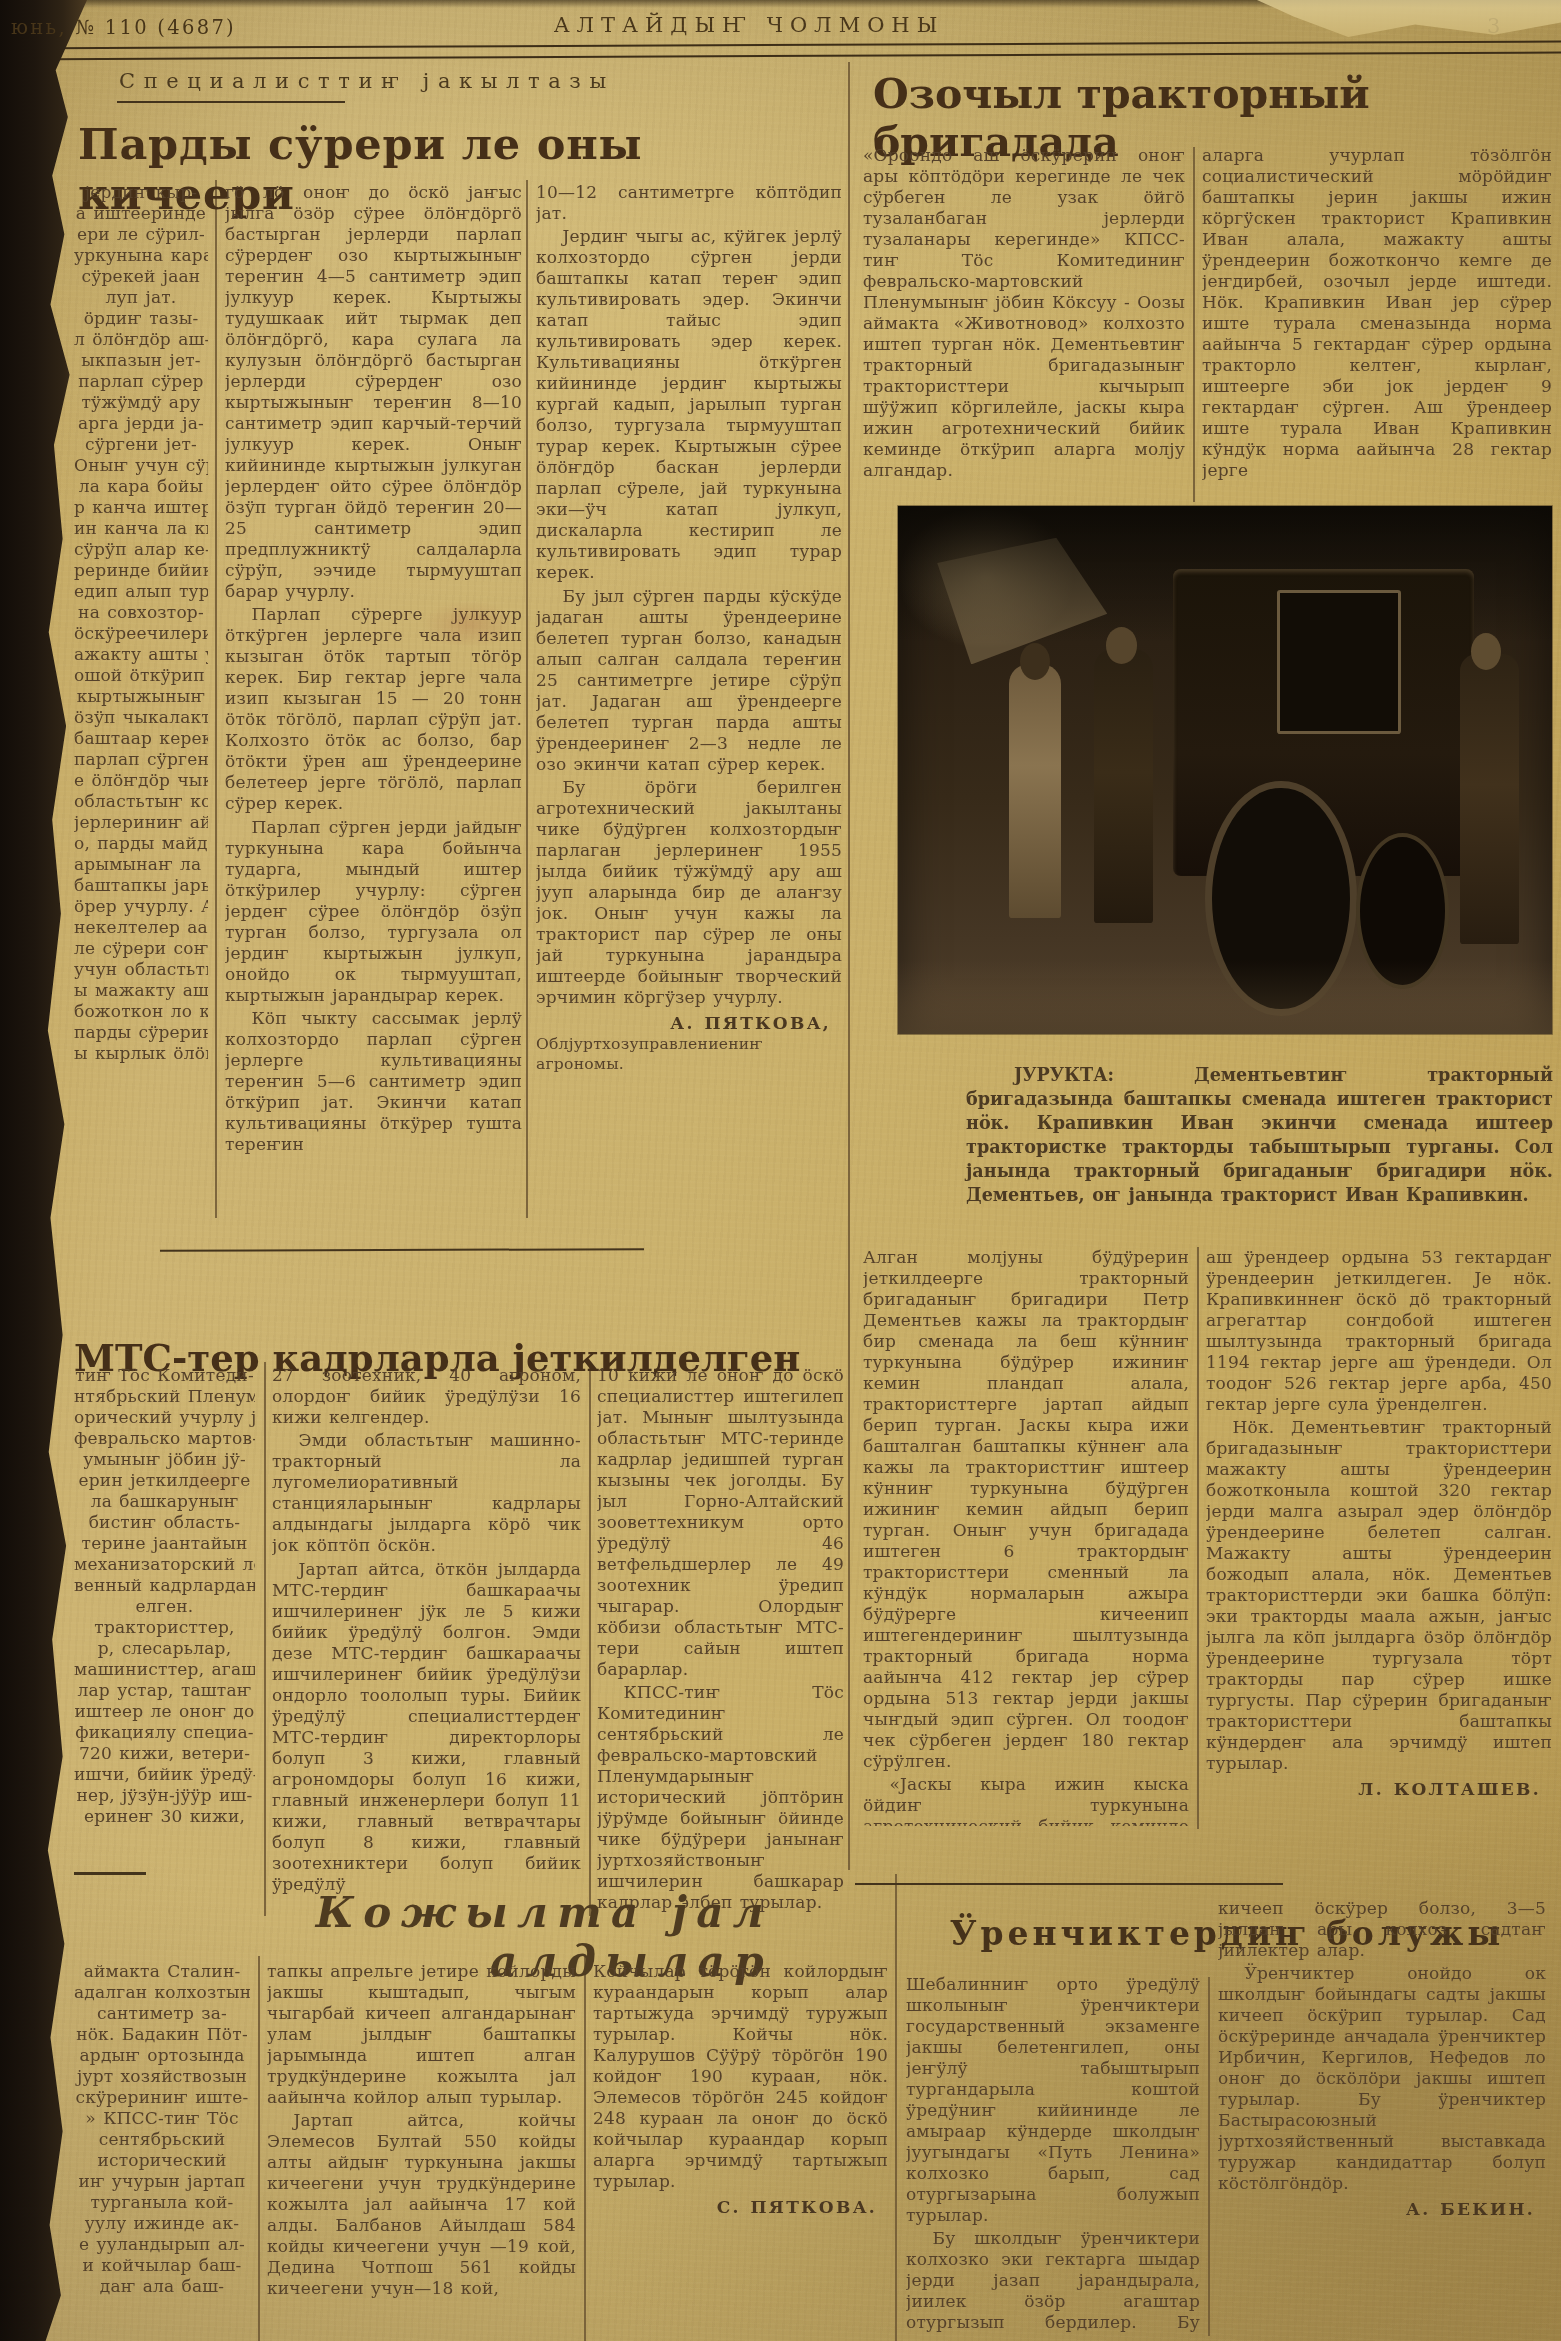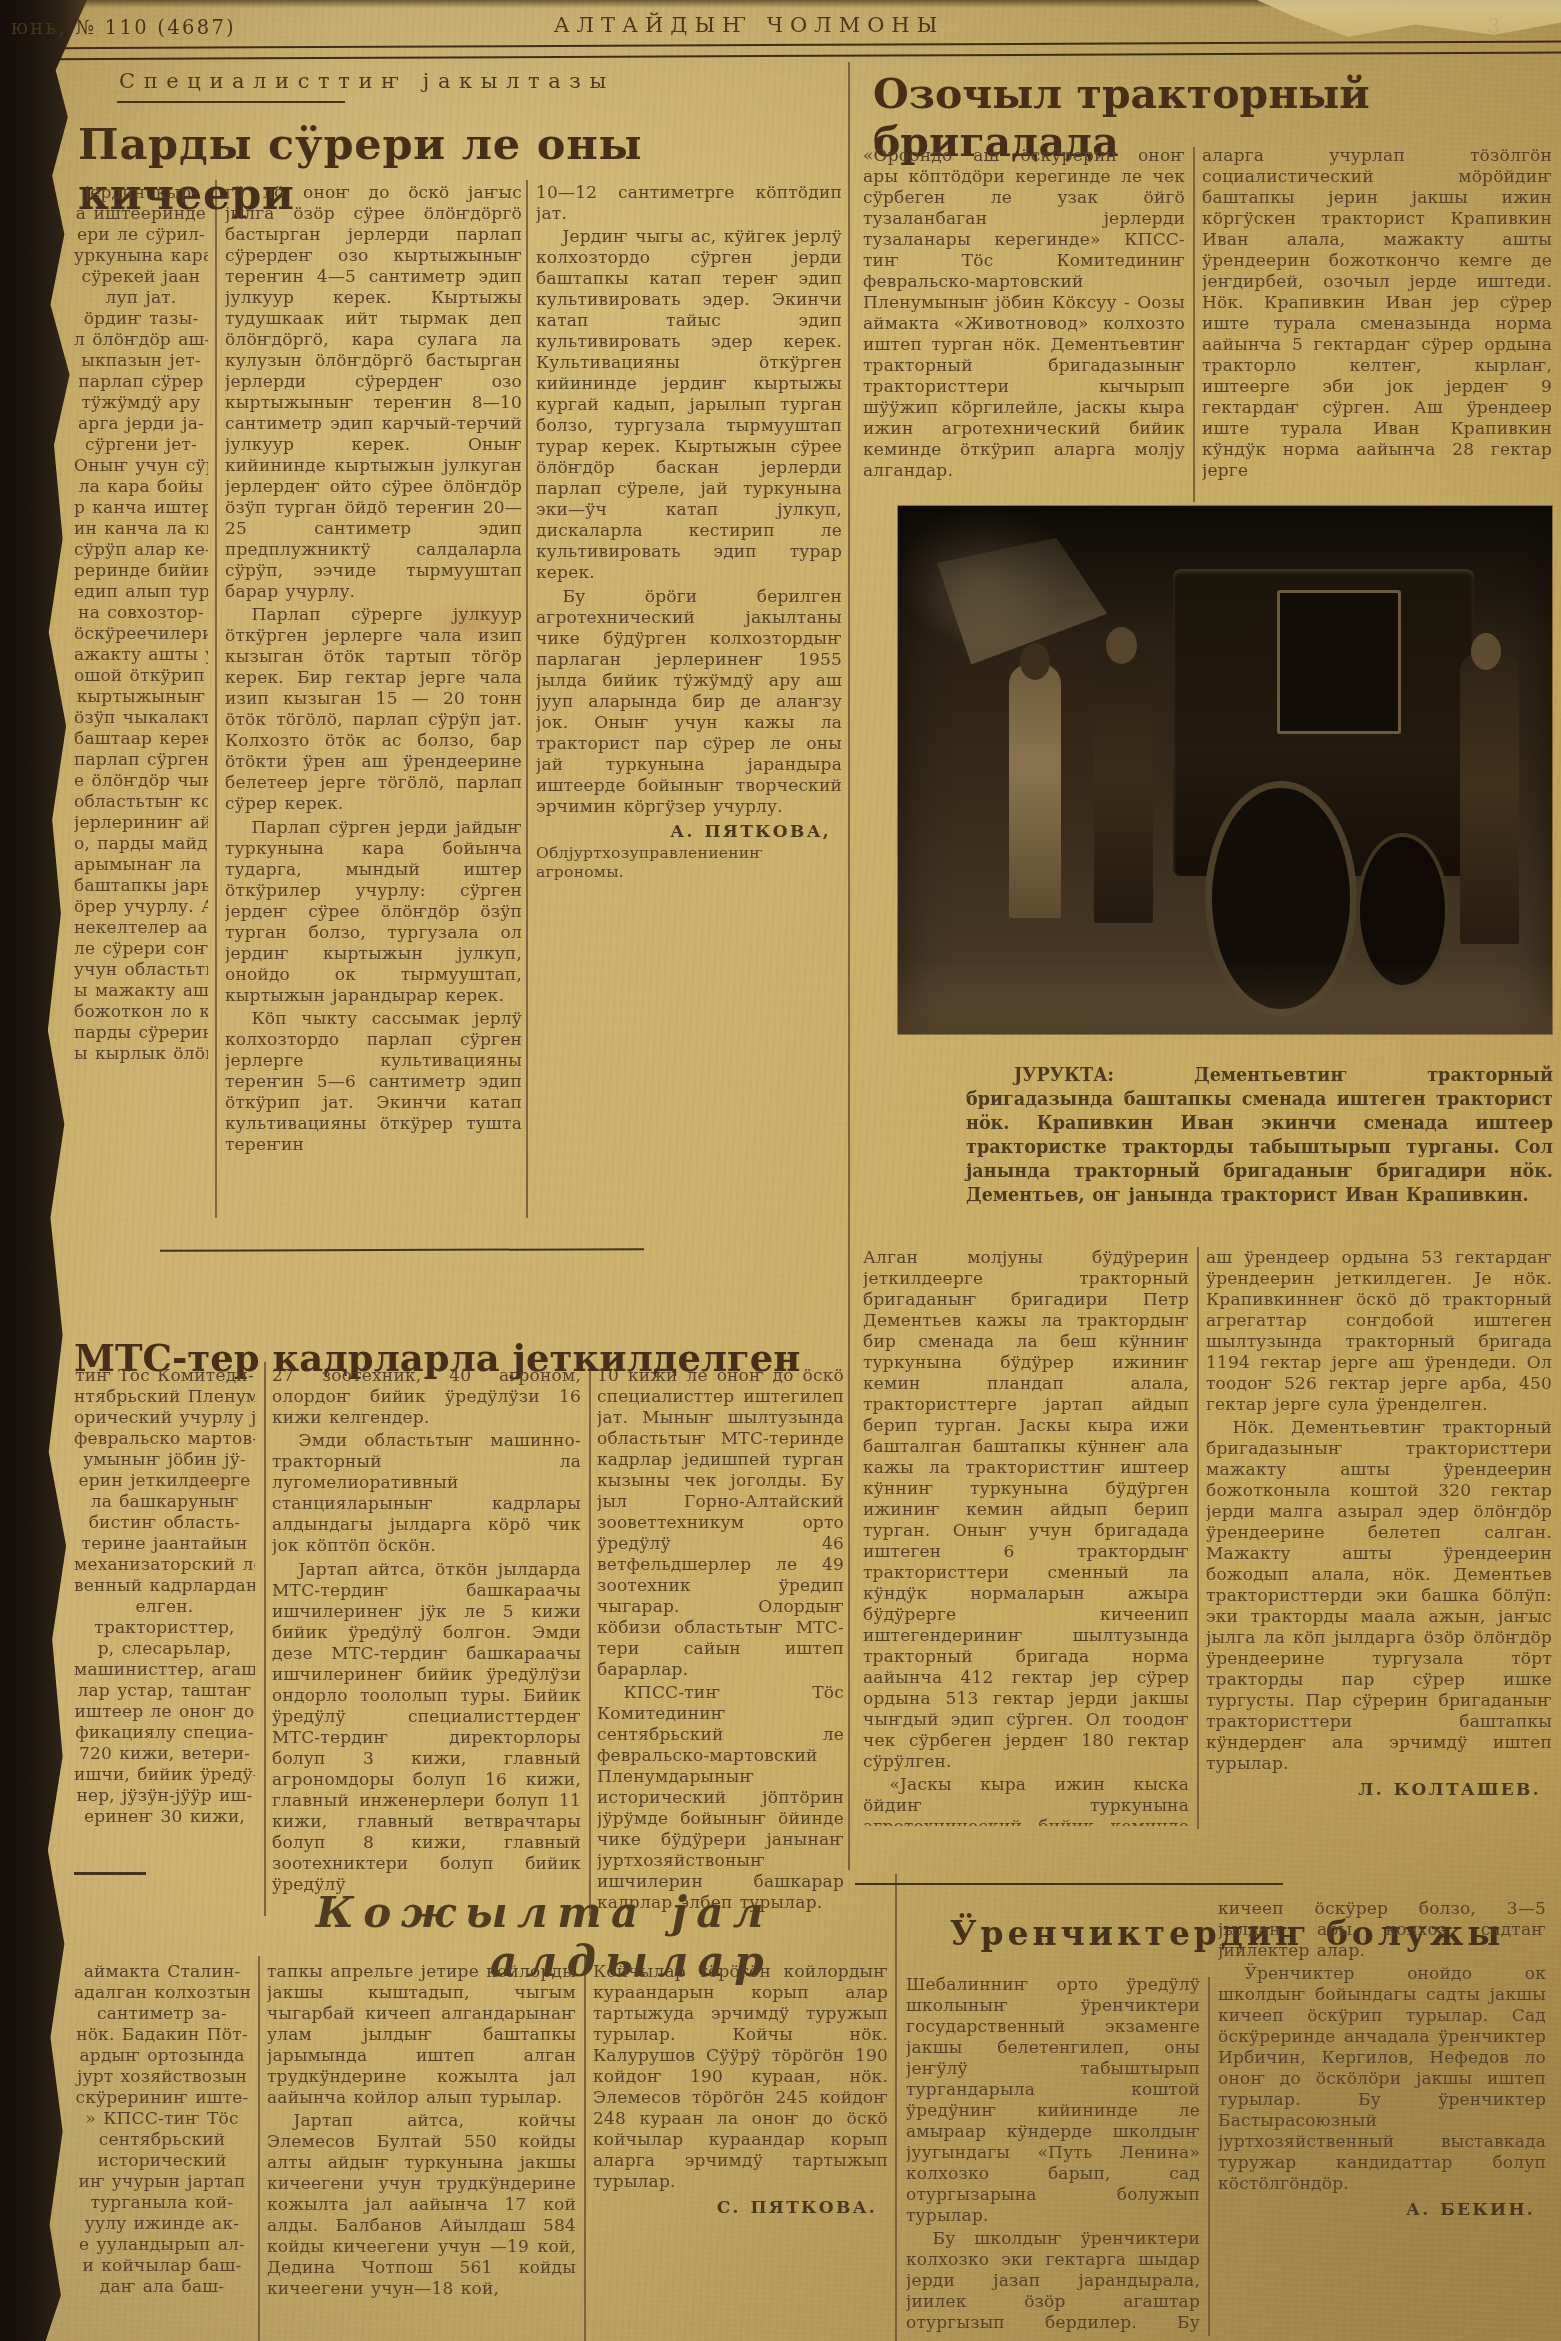--- a/index.html
+++ b/index.html
@@ -135,20 +135,21 @@
           <p>гӧ лӧ оноҥ до ӧскӧ јаҥыс јылга ӧзӧр сӱрее ӧлӧҥдӧргӧ бастырган јерлерди парлап сӱрердеҥ озо кыртыжыныҥ тереҥин 4—5 сантиметр эдип јулкуур керек. Кыртыжы тудушкаак ийт тырмак деп ӧлӧҥдӧргӧ, кара сулага ла кулузын ӧлӧҥдӧргӧ бастырган јерлерди сӱрердеҥ озо кыртыжыныҥ тереҥин 8—10 сантиметр эдип карчый-терчий јулкуур керек. Оныҥ кийининде кыртыжын јулкуган јерлердеҥ ойто сӱрее ӧлӧҥдӧр ӧзӱп турган ӧйдӧ тереҥин 20—25 сантиметр эдип предплужниктӱ салдаларла сӱрӱп, ээчиде тырмууштап барар учурлу.</p>
           <p>Парлап сӱрерге јулкуур ӧткӱрген јерлерге чала изип кызыган ӧтӧк тартып тӧгӧр керек. Бир гектар јерге чала изип кызыган 15 — 20 тонн ӧтӧк тӧгӧлӧ, парлап сӱрӱп јат. Колхозто ӧтӧк ас болзо, бар ӧтӧкти ӱрен аш ӱрендеерине белетеер јерге тӧгӧлӧ, парлап сӱрер керек.</p>
           <p>Парлап сӱрген јерди јайдыҥ туркунына кара бойынча тударга, мындый иштер ӧткӱрилер учурлу: сӱрген јердеҥ сӱрее ӧлӧҥдӧр ӧзӱп турган болзо, тургузала ол јердиҥ кыртыжын јулкуп, онойдо ок тырмууштап, кыртыжын јарандырар керек.</p>
           <p>Кӧп чыкту сассымак јерлӱ колхозтордо парлап сӱрген јерлерге культивацияны тереҥин 5—6 сантиметр эдип ӧткӱрип јат. Экинчи катап культивацияны ӧткӱрер тушта тереҥин</p>
         </div>
     </div>
     <div class="col cont" style="left:536px;top:182px;width:306px;height:1036px;">
       <div class="paras">
           <p>10—12 сантиметрге кӧптӧдип јат.</p>
           <p>Јердиҥ чыгы ас, кӱйгек јерлӱ колхозтордо сӱрген јерди баштапкы катап тереҥ эдип культивировать эдер. Экинчи катап тайыс эдип культивировать эдер керек. Культивацияны ӧткӱрген кийининде јердиҥ кыртыжы кургай кадып, јарылып турган болзо, тургузала тырмууштап турар керек. Кыртыжын сӱрее ӧлӧҥдӧр баскан јерлерди парлап сӱреле, јай туркунына эки—ӱч катап јулкуп, дискаларла кестирип ле культивировать эдип турар керек.</p>
+          <p>Бу јыл сӱрген парды кӱскӱде јадаган ашты ӱрендеерине белетеп турган болзо, канадын алып салган салдала тереҥин 25 сантиметрге јетире сӱрӱп јат. Јадаган аш ӱрендеерге белетеп турган парда ашты ӱрендееринеҥ 2—3 недле ле озо экинчи катап сӱрер керек.</p>
           <p>Бу ӧрӧги берилген агротехнический јакылтаны чике бӱдӱрген колхозтордыҥ парлаган јерлеринеҥ 1955 јылда бийик тӱжӱмдӱ ару аш јууп аларында бир де алаҥзу јок. Оныҥ учун кажы ла тракторист пар сӱрер ле оны јай туркунына јарандыра иштеерде бойыныҥ творческий эрчимин кӧргӱзер учурлу.</p>
         </div>
       <div class="byline">А. ПЯТКОВА,</div>
       <div class="byrole">Облјуртхозуправлениениҥ агрономы.</div>
     </div>
   </section>
 
   <section>
     <div class="abs headline" style="left:873px;top:70px;width:679px;font-size:41px;z-index:3;">Озочыл тракторный  бригадада</div>
     <div class="col cont" style="left:863px;top:145px;width:322px;height:358px;">

